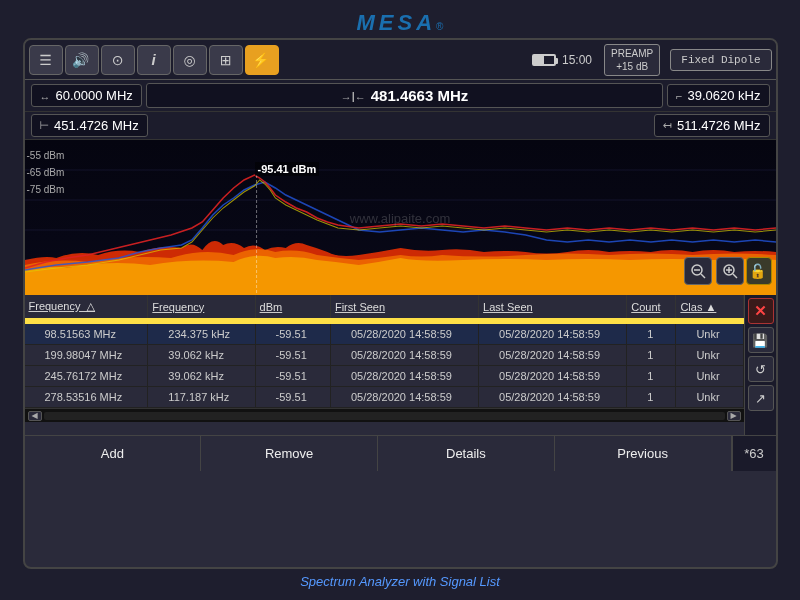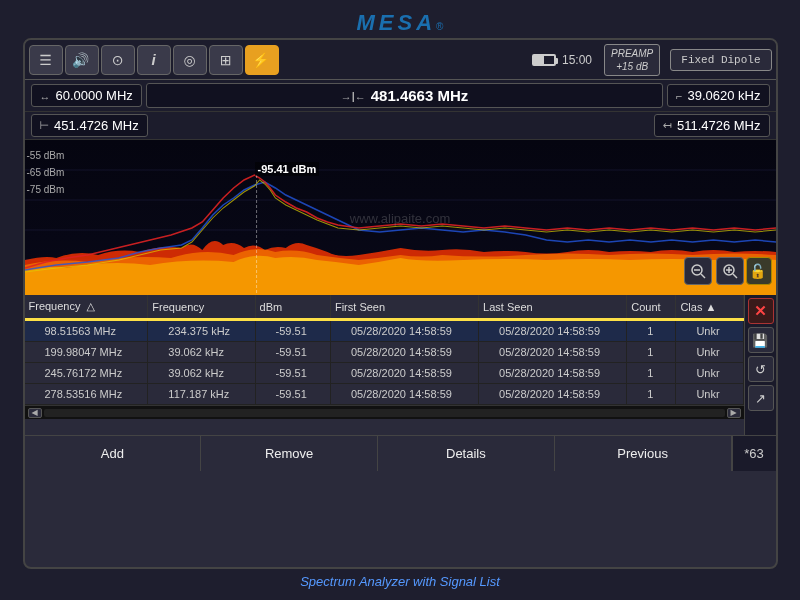--- a/index.html
+++ b/index.html
@@ -230,21 +230,22 @@
       cursor: pointer;
     }
     .signal-table {
       width: 100%;
       border-collapse: collapse;
       font-size: 11px;
       color: #ccc;
     }
     .signal-table thead tr {
       background: #2a2a3a;
-      border-bottom: 3px solid #fde047;
+      border-bottom: 6px solid #fde047;
+      text-decoration: underline;
     }
     .signal-table th {
       padding: 5px 4px;
       text-align: left;
       color: #ddd;
       font-weight: normal;
       border-right: 1px solid #333;
       white-space: nowrap;
     }
     .signal-table td {
@@ -412,21 +413,21 @@
       </div>
       <div class="tb-spacer"></div>
       <div class="battery-time">
         <div class="battery-icon">
           <div class="battery-fill"></div>
         </div>
         <span>15:00</span>
       </div>
       <div style="width:8px"></div>
       <div class="preamp-badge">
-        <div style="white-space:pre;font-style:italic;">PREAMP
+        <div style="white-space:pre;">PREAMP
 +15 dB</div>
       </div>
       <div style="width:6px"></div>
       <div class="dipole-badge">Fixed Dipole</div>
     </div>
 
     <div class="freq-row">
       <div class="freq-box">
         <span class="icon">↔</span>
         <span>60.0000 MHz</span>

